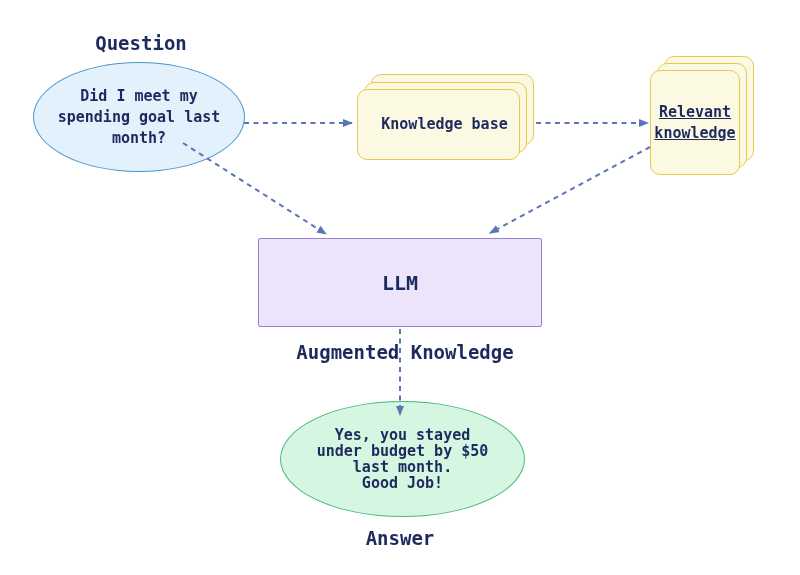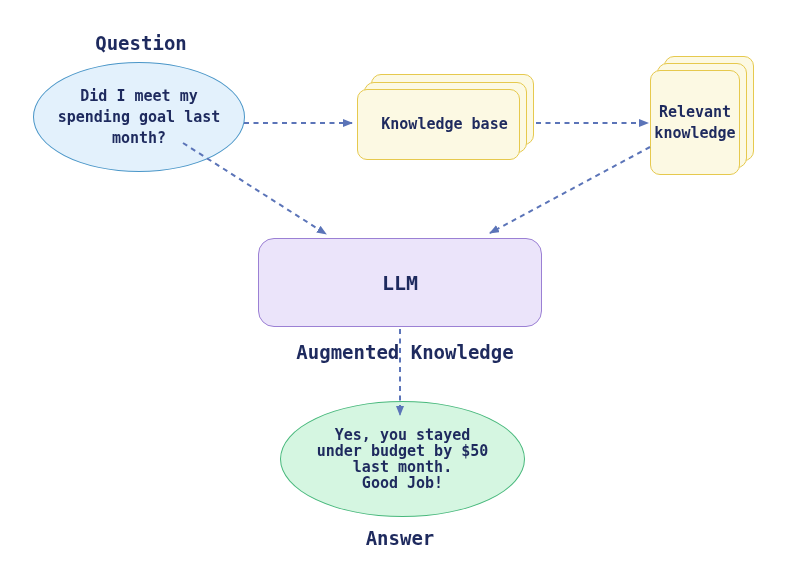--- a/index.html
+++ b/index.html
@@ -40,29 +40,29 @@
   }
   .card.front {
     display:flex; align-items:center; justify-content:center;
     text-align:center; font-size:15px; font-weight:700; line-height:21px;
   }
   .card.front span { white-space:pre-line; }
   .kb { width:163px; height:71px; }
   #kb-back  { left:371px; top:74px; }
   #kb-mid   { left:364px; top:82px; }
   #kb-front { left:357px; top:89px;padding-left:12px; }
-  .rk { width:90px; height:105px; }
+  .rk { width:90px; height:105px;text-decoration:underline; }
   #rk-back  { left:664px; top:56px; }
   #rk-mid   { left:657px; top:63px; }
   #rk-front { left:650px; top:70px; }
 
   
   #llm-box {
     position:absolute; left:258px; top:238px; width:284px; height:89px;
-    background:#ebe4fa; border:1.5px solid #9b80d4; border-radius:16px;
+    background:#ebe4fa; border:1.5px solid #9b80d4; border-radius:2px;
     box-sizing:border-box; display:flex; align-items:center; justify-content:center;
     font-size:20px; font-weight:700; z-index:1;
   }
 
   
   #arrows { position:absolute; left:0; top:0; z-index:3; pointer-events:none; }
   .arrow { stroke:#5b74b8; stroke-width:2; stroke-dasharray:5 4.5; fill:none; }
 </style>
 </head>
 <body>

